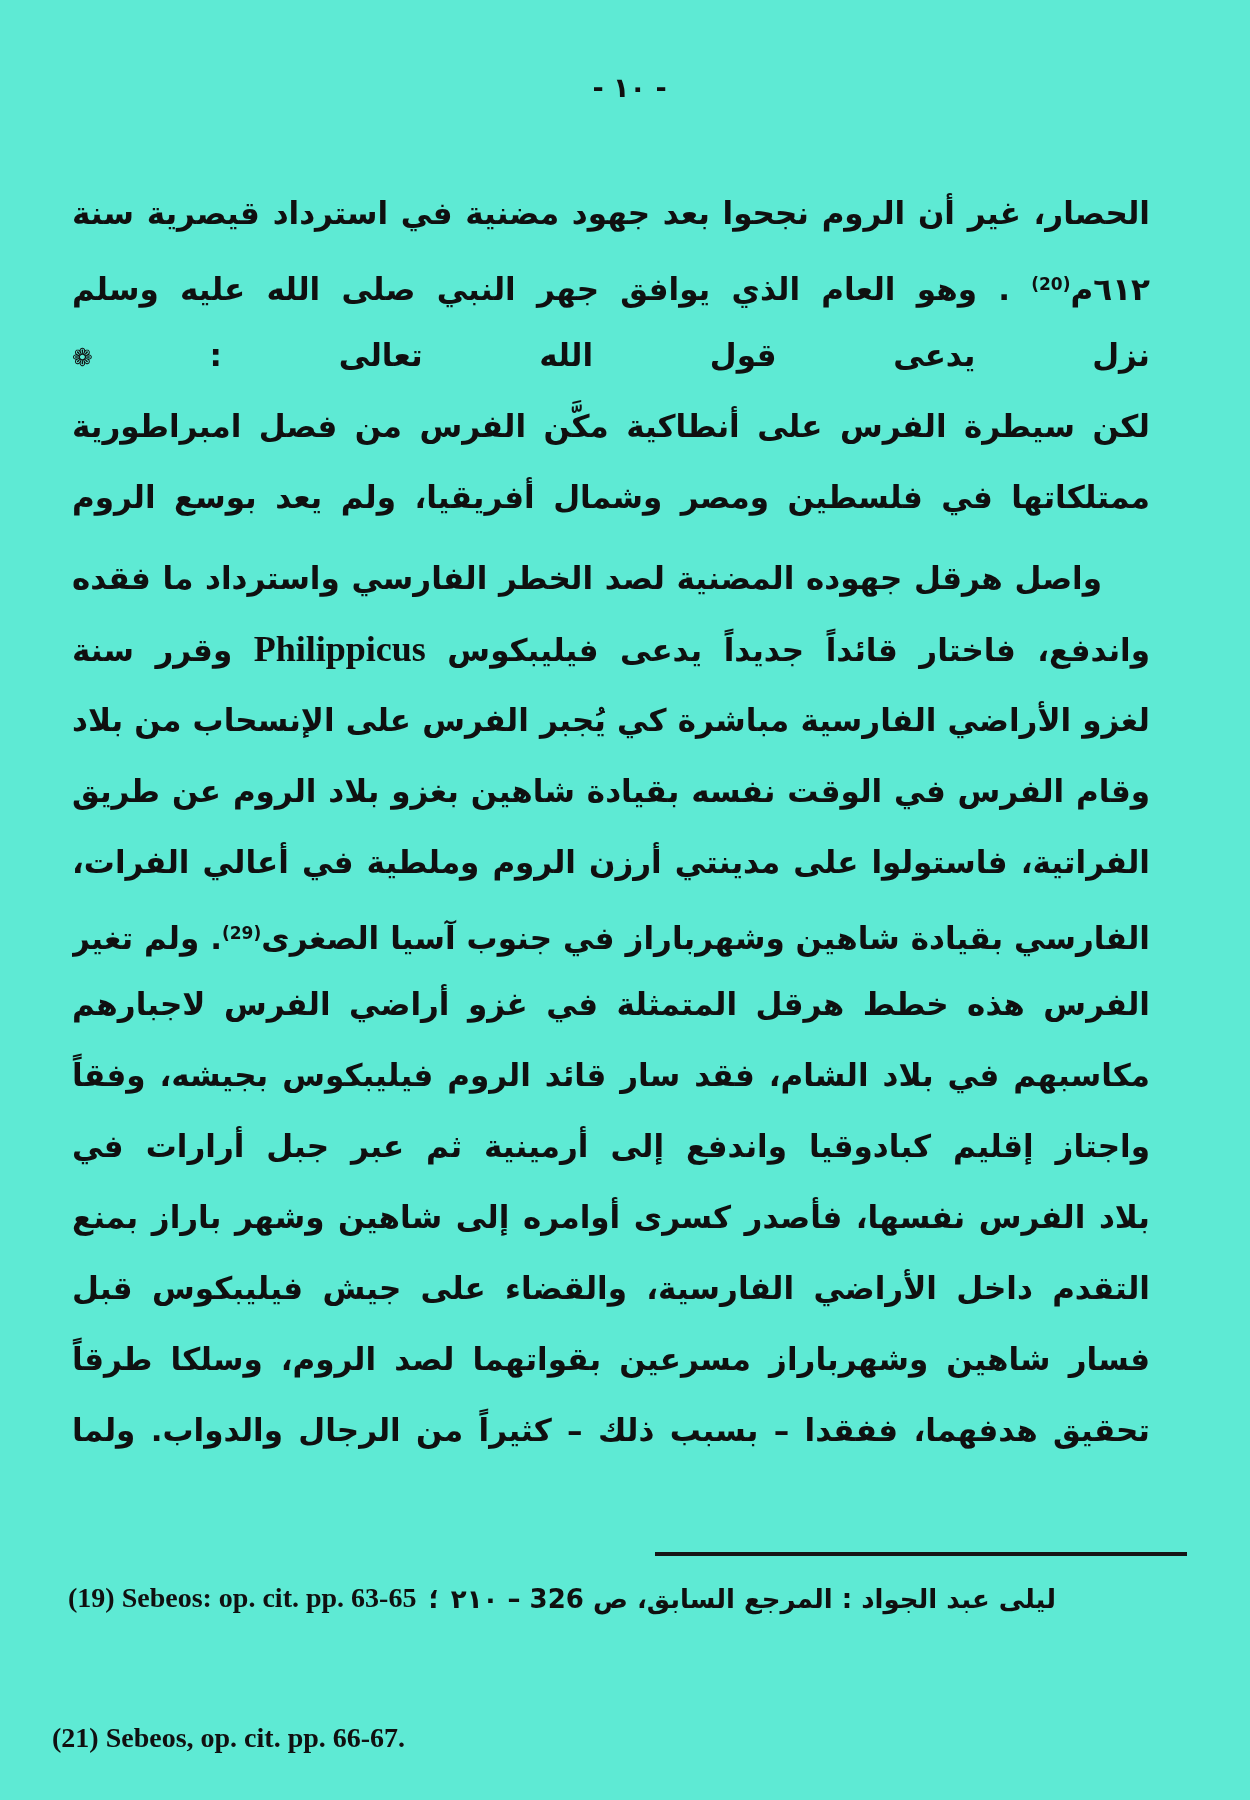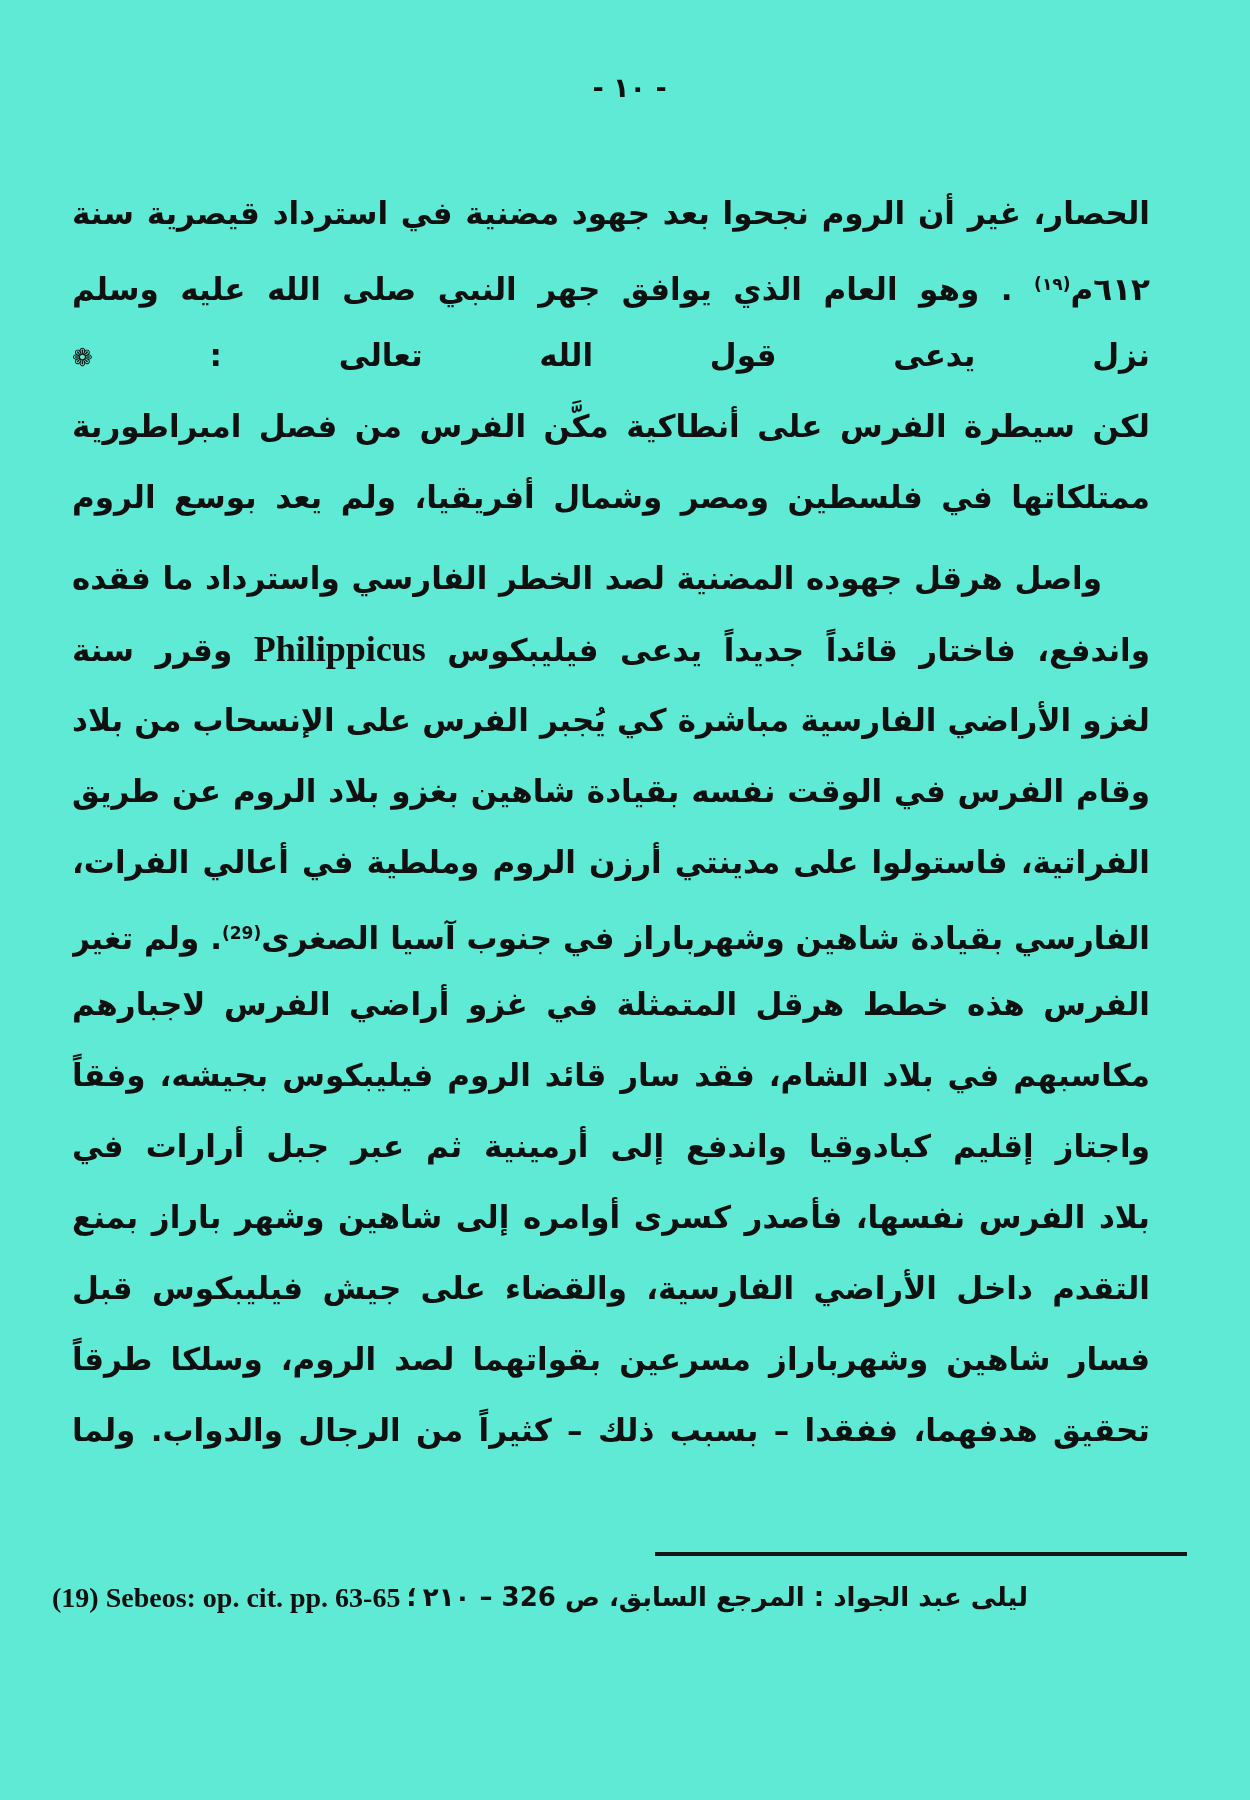--- a/index.html
+++ b/index.html
@@ -36,22 +36,22 @@
   .latin-inline{
     font-family:"Liberation Serif","DejaVu Serif",serif;
     font-size:36px;direction:ltr;unicode-bidi:embed;
   }
   .ornament{font-size:0.8em;}
   .fn-rule{
     position:absolute;top:1552px;left:655px;
     width:532px;height:4px;background:#161616;
   }
   .fn19{
-    position:absolute;top:1582px;left:52px;
-    display:flex;direction:ltr;align-items:flex-start;gap:6px;
+    position:absolute;top:1582px;left:68px;
+    display:flex;direction:ltr;align-items:flex-end;gap:12px;
     white-space:nowrap;
   }
   .fn-latin{
     font-family:"Liberation Serif","DejaVu Serif",serif;
     font-weight:bold;font-size:28px;color:#101010;
   }
   .fn-ar{
     direction:rtl;
     font-family:"DejaVu Sans",sans-serif;
     font-weight:bold;font-size:26px;color:#101010;
@@ -71,21 +71,21 @@
 <body>
 
 <div class="page">
 
   <div class="pagenum">- ١٠ -</div>
 
   <div class="body-text">
 
     <div>
       <div class="line"><span>الحصار، غير أن الروم نجحوا بعد جهود مضنية في استرداد قيصرية سنة</span></div>
-      <div class="line"><span>٦١٢م</span><span class="sup">(١٩)</span><span> . وهو العام الذي يوافق جهر النبي صلى الله عليه وسلم بالدعوة بعد أن</span></div>
+      <div class="line"><span>٦١٢م</span><span class="sup">(20)</span><span> . وهو العام الذي يوافق جهر النبي صلى الله عليه وسلم بالدعوة بعد أن</span></div>
       <div class="line"><span>نزل يدعى قول الله تعالى : </span><span class="ornament">❁</span></div>
       <div class="line"><span>لكن سيطرة الفرس على أنطاكية مكَّن الفرس من فصل امبراطورية الروم براً عن</span></div>
       <div class="line"><span>ممتلكاتها في فلسطين ومصر وشمال أفريقيا، ولم يعد بوسع الروم الاتصال بتلك</span></div>
     </div>
 
     <div class="para-gap"></div>
 
     <div>
       <div class="line indent"><span>واصل هرقل جهوده المضنية لصد الخطر الفارسي واسترداد ما فقده من بلاد</span></div>
       <div class="line"><span>واندفع، فاختار قائداً جديداً يدعى فيليبكوس </span><span class="latin-inline">Philippicus</span><span> وقرر سنة ٦١٣م إرساله</span></div>
@@ -105,14 +105,15 @@
 
   <div class="fn-rule"></div>
 
   <div class="fn19">
     <span class="fn-latin">(19) Sebeos: op. cit. pp. 63-65</span>
     <span class="fn-ar">؛</span>
     <span class="fn-ar">ليلى عبد الجواد : المرجع السابق، ص 326 – ٢١٠</span>
   </div>
 
 
+  <div class="fn21">(21) Sebeos, op. cit. pp. 66-67.</div>
 
 </div>
 
 </body></html>

